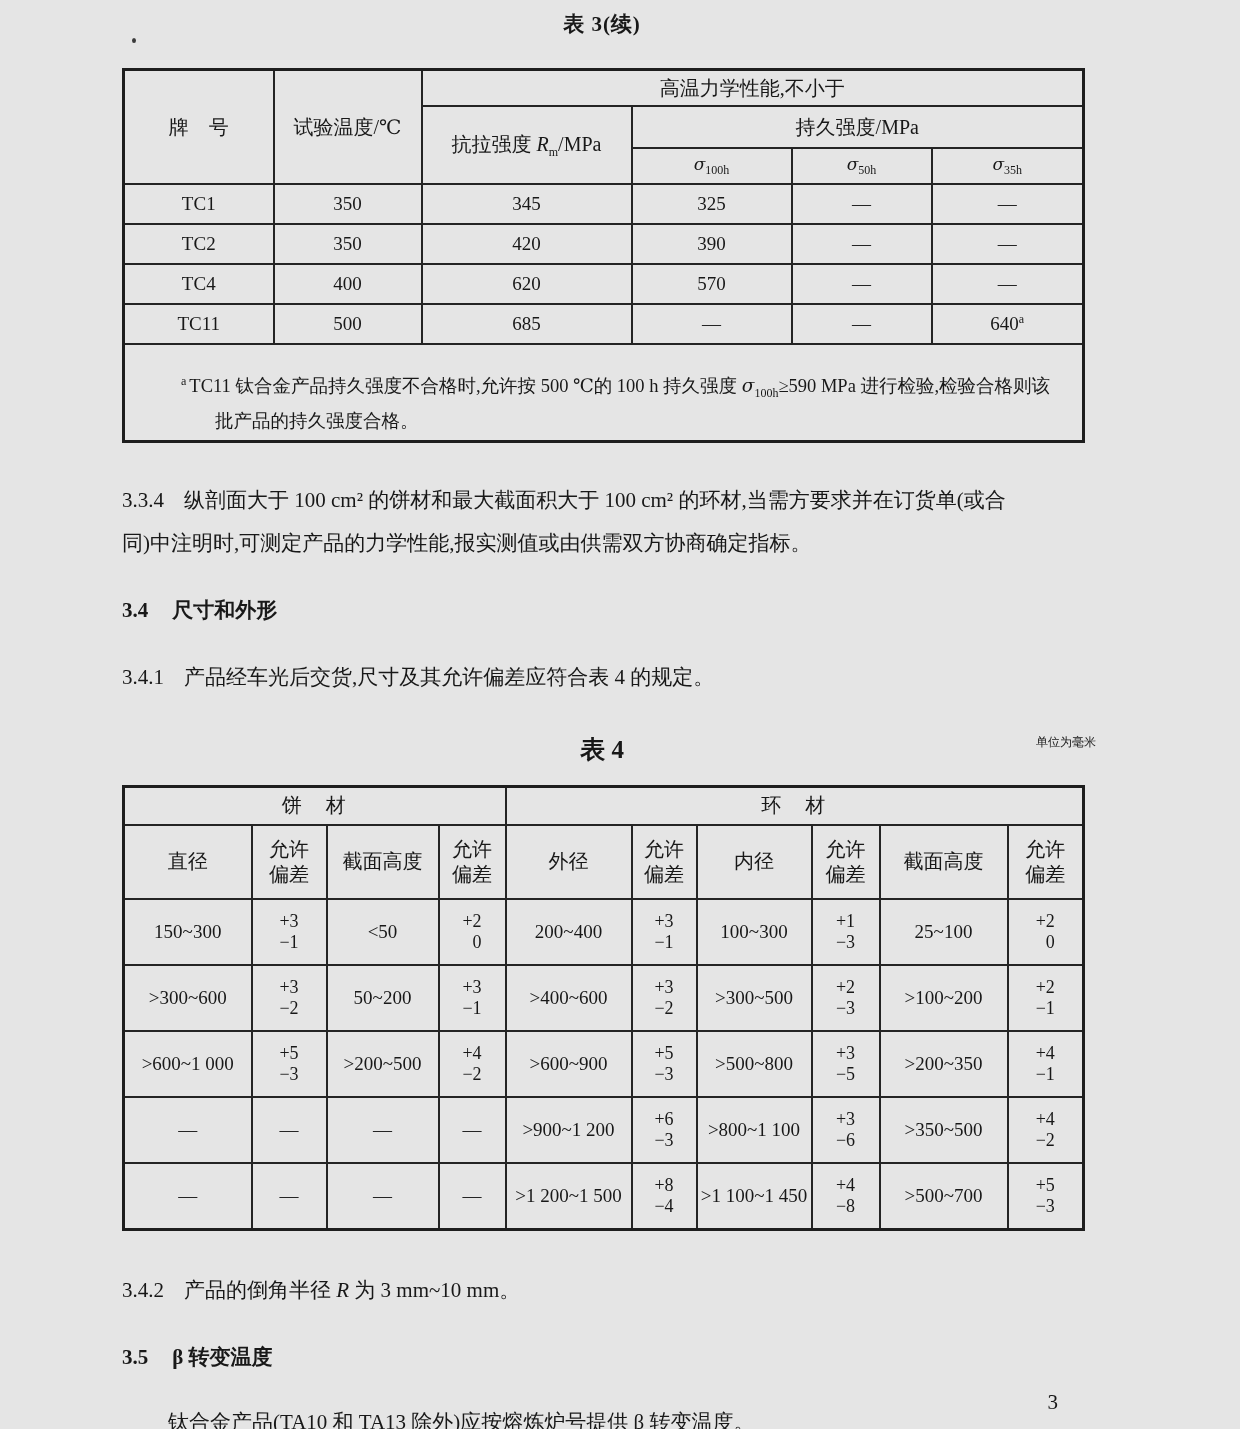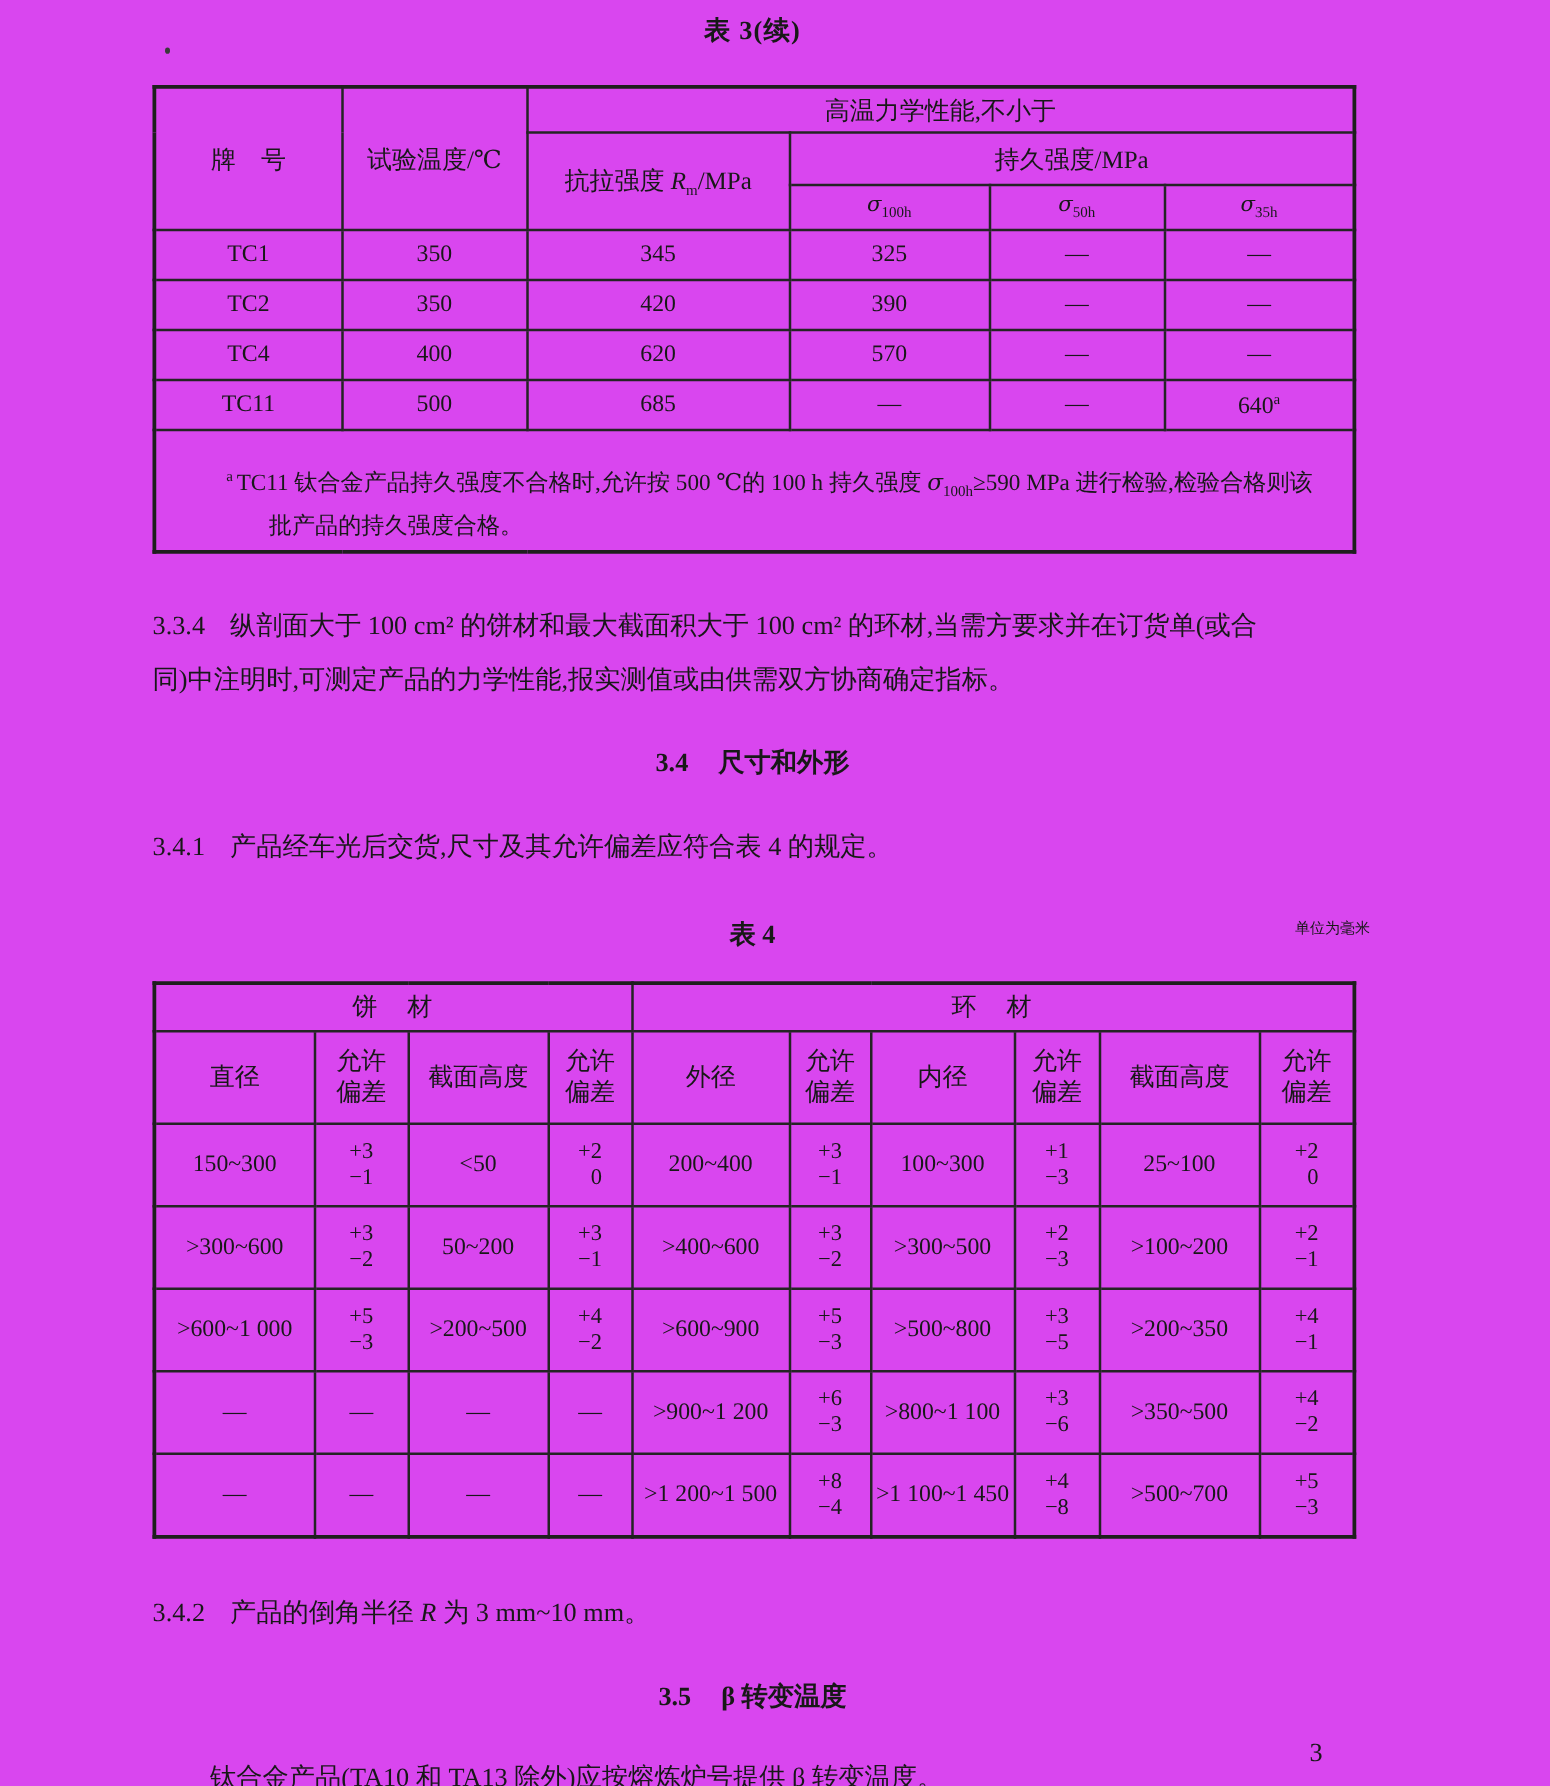--- a/index.html
+++ b/index.html
@@ -1,29 +1,29 @@
 <!DOCTYPE html>
 <html><head>
 <meta charset="utf-8">
 <style>
   html,body{margin:0;padding:0;background:#ffffff;}
   .page{
     position:relative;
     width:1240px;height:1429px;
-    background:#d946ef;
+    background:#e5e5e5;
     color:#181818;
     font-family:"Liberation Serif","DejaVu Serif",serif;
     overflow:hidden;
   }
   .content{width:960px;margin-left:122px;}
 
   
   .t3cap{padding-top:10px;text-align:center;font-size:21px;font-weight:bold;letter-spacing:1px;}
   .t4caprow{position:relative;height:30px;margin-top:34px;}
-  .t4title{position:absolute;left:0;right:0;text-align:center;font-size:21px;font-weight:bold;}
+  .t4title{position:absolute;left:0;right:0;text-align:center;font-size:25px;font-weight:bold;}
   .t4unit{position:absolute;right:-14px;top:1px;font-size:12px;}
 
   
   table{border-collapse:collapse;table-layout:fixed;width:960px;}
   .t3{margin-top:30px;border:3px solid #1e1e1e;}
   .t4{margin-top:22px;border:3px solid #1e1e1e;}
   th,td{border:2px solid #242424;text-align:center;vertical-align:middle;font-weight:normal;padding:0;}
   .t3 th{font-size:20px;}
   .t3 td{font-size:19px;height:38px;}
   .t3 tr.h1 th{height:34px;margin-left:40px;}
@@ -44,21 +44,21 @@
   
   td.fn{height:62px;text-align:left;font-size:18.5px;line-height:28px;padding:22px 6px 5px 0;}
   .fn-l1{margin-left:56px;}
   .fn-l2{margin-left:90px;}
   td.fn sup{margin-right:3px;}
 
   
   .bodyline{font-size:21px;line-height:43px;}
   .s334{margin-top:36px;}
   .num{display:inline-block;margin-right:20px;}
-  .heading{margin-top:24px;font-size:21px;font-weight:bold;line-height:43px;text-align:center;}
+  .heading{margin-top:24px;font-size:21px;font-weight:bold;line-height:43px;}
   .heading .num{margin-right:24px;}
   .s341{margin-top:24px;}
   .t42{margin-top:38px;}
   .indented{text-indent:46px;}
   .p35{margin-top:22px;}
 
   .pagenum{position:absolute;right:182px;bottom:14px;font-size:21px;}
   .speck{position:absolute;left:132px;top:38px;width:4px;height:5px;background:#3a3a3a;border-radius:50%;}
 </style>
 </head>

